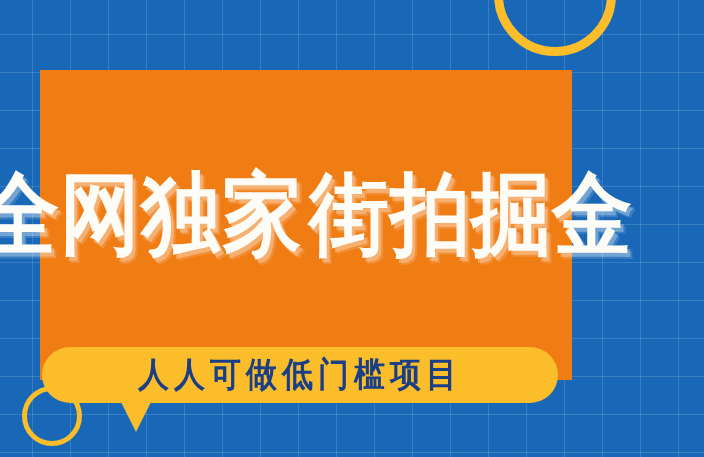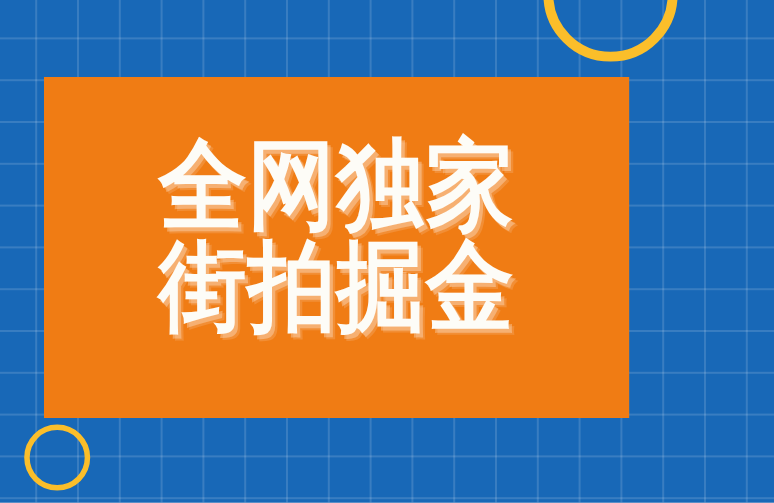--- a/index.html
+++ b/index.html
@@ -56,21 +56,21 @@
     background: #f07c14;
   }
   
   .headline {
     position: absolute;
     left: 40px;
     top: 70px;
     width: 532px;
     height: 290px;
     display: flex;
-    flex-direction: column;
+    flex-direction: row;
     justify-content: center;
     align-items: center;
     gap: 6px;
   }
   .headline-line {
     color: #fdfcf7;
     font-size: 80px;
     line-height: 1.08;
     font-weight: 700;
     letter-spacing: 1px;
@@ -127,14 +127,20 @@
 
   <div class="panel"></div>
 
   <div class="headline">
     <div class="headline-line">全网独家</div>
     <div class="headline-line">街拍掘金</div>
   </div>
 
   <div class="ring ring-bottom"></div>
 
+  <div class="banner-wrap">
+    <div class="banner-tail"></div>
+    <div class="banner">
+      <span class="banner-text">人人可做低门槛项目</span>
+    </div>
+  </div>
 
 </div>
 
 </body></html>

